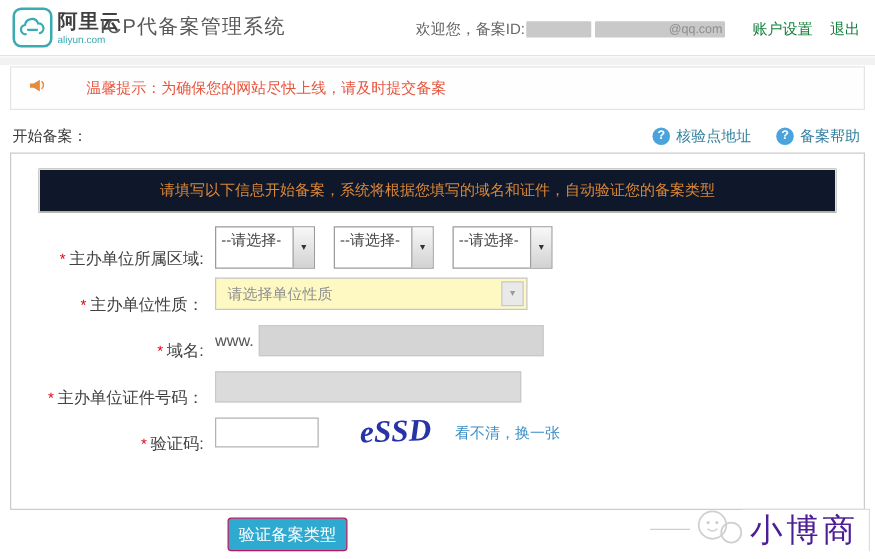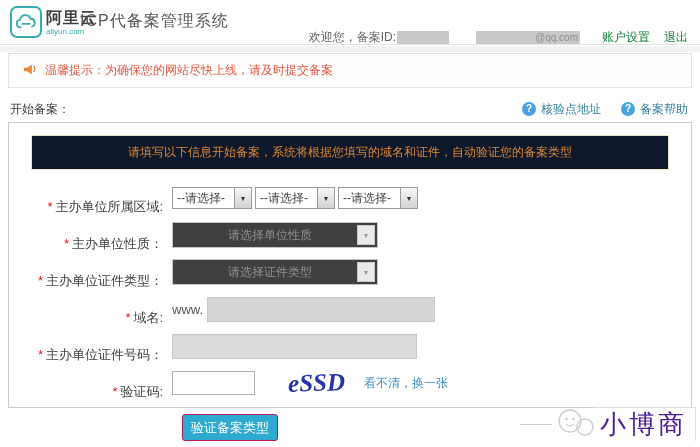--- a/index.html
+++ b/index.html
@@ -10,55 +10,55 @@
   }
   
   .header { position:absolute; top:0; left:0; right:0; height:45px; background:#fff; border-bottom:1px solid #e2e2e2; }
   .logo { position:absolute; left:10px; top:6px; display:flex; align-items:center; cursor:pointer; }
   .logo-icon { width:32px; height:32px; border:2px solid #3aabb0; border-radius:7px; background:#fdffff;
                display:flex; align-items:center; justify-content:center; }
   .logo-text { margin-left:4px; display:flex; flex-direction:column; }
   .brand { font-size:16px; font-weight:bold; color:#3f3f3f; line-height:18px; letter-spacing:1px; }
   .brand-domain { font-size:8px; color:#3aabb0; line-height:9px; }
   .app-title { position:absolute; left:80px; top:11px; font-size:16px; color:#575757; letter-spacing:1px; }
-  .header-right { position:absolute; right:12px; top:29px; display:flex; align-items:center; font-size:12px; color:#666; }
-  .masked { background:#c9c9c9; height:13px; border-radius:1px; display:inline-block;margin-left:24px; }
+  .header-right { position:absolute; right:12px; top:15px; display:flex; align-items:center; font-size:12px; color:#666; }
+  .masked { background:#c9c9c9; height:13px; border-radius:1px; display:inline-block; }
   .masked-id { width:52px; margin:0 3px 0 1px; }
   .masked-email { width:104px; margin-right:8px; overflow:hidden; }
   .masked-email i { display:block; font-style:normal; font-size:10px; color:#8e8e8e; line-height:13px; text-align:right; padding-right:2px; }
   .hlink { color:#15803d; margin-left:14px; cursor:pointer; text-decoration:none; }
   
   .gap-strip { position:absolute; top:46px; left:0; right:0; height:6px; background:#f2f2f2; }
   
   .notice-bar { position:absolute; top:53px; left:8px; right:8px; height:35px; background:#fefefe;
-                border:1px solid #e5e5e5; display:flex; align-items:center; padding-left:14px; }
+                border:1px solid #e5e5e5; display:flex; align-items:center; padding-left:14px;gap:24px; }
   .notice-text { font-size:12px; color:#e8553f; margin-left:7px; }
   
   .heading-row { position:absolute; top:98px; left:10px; right:12px; height:22px;
                  display:flex; align-items:center; justify-content:space-between; }
   .page-heading { font-size:12px; color:#3c3c3c; }
   .heading-links { display:flex; align-items:center; }
   .plink { display:flex; align-items:center; margin-left:20px; font-size:12px; color:#33809f; cursor:pointer; }
   .qicon { width:14px; height:14px; border-radius:50%; background:#4aa3dc; color:#fff; font-size:10px;
            font-weight:bold; text-align:center; line-height:14px; margin-right:5px; }
   
   .form-box { position:absolute; top:122px; left:8px; right:8px; height:286px; background:#fff; border:1px solid #cccccc; }
   .form-tip { margin:12px 22px 0; height:35px; background:#0f172a; border:1px solid #e9e3c2; color:#dc8836;
               font-size:12px; display:flex; align-items:center; justify-content:center; }
   .rows { margin-top:15px; }
   .row { display:flex; align-items:center; height:26px; margin-bottom:11px; }
   .flabel { width:163px; text-align:right; padding-right:9px; font-size:13px; color:#404040; white-space:nowrap;margin-top:18px; }
   .req { color:#e60012; margin-right:3px; font-size:12px; }
   
-  .sel-sm { width:80px; height:22px; border:1px solid #9b9b9b; background:#fff; display:flex; margin-right:3px; cursor:pointer; }
+  .sel-sm { width:80px; height:34px; border:1px solid #9b9b9b; background:#fff; display:flex; margin-right:15px; cursor:pointer; }
   .sel-sm .txt { flex:1; font-size:12px; color:#444; line-height:20px; padding-left:4px; white-space:nowrap; overflow:hidden; }
   .sel-sm .btn { width:17px; border-left:1px solid #9b9b9b; background:linear-gradient(#f8f8f8,#d2d2d2);
                  display:flex; align-items:center; justify-content:center; font-size:7px; color:#333; }
   
-  .sel-lg { width:206px; height:26px; background:#404040; border:1px solid #c6c6c6; display:flex;padding-left:46px; }
+  .sel-lg { width:250px; height:26px; background:#fef9c3; border:1px solid #c6c6c6; display:flex; }
   .sel-lg .txt { flex:1; font-size:12px; color:#8f8f8f; line-height:24px; padding-left:9px; }
   .sel-lg .btn { width:18px; height:20px; margin:2px 2px 0 0; background:#e9e9e9; border:1px solid #c9c9c9;
                  color:#9a9a9a; font-size:7px; display:flex; align-items:center; justify-content:center; }
   
   .input-disabled { width:245px; height:25px; background:#dbdbdb; border:1px solid #c9c9c9; }
   .domain-prefix { font-size:13px; color:#555; margin-right:4px; }
   .input-domain { width:228px; height:25px; background:#d5d5d5; border:1px solid #c9c9c9; }
   .input-captcha { width:83px; height:24px; border:1px solid #b3b3b3; font-size:13px; padding:0 4px;
                    font-family:"Liberation Sans",sans-serif; }
   .captcha-img { margin-left:33px; font-family:"Liberation Serif", serif; font-style:italic; font-weight:bold;
@@ -153,29 +153,20 @@
     <div class="row">
       <div class="flabel">
         <span class="req">*</span><span>主办单位性质：</span>
       </div>
       <div class="sel-lg">
         <span class="txt">请选择单位性质</span>
         <span class="btn">▼</span>
       </div>
     </div>
 
-    <div class="row">
-      <div class="flabel">
-        <span class="req">*</span><span>主办单位证件类型：</span>
-      </div>
-      <div class="sel-lg">
-        <span class="txt">请选择证件类型</span>
-        <span class="btn">▼</span>
-      </div>
-    </div>
 
     <div class="row">
       <div class="flabel">
         <span class="req">*</span><span>域名:</span>
       </div>
       <span class="domain-prefix">www.</span>
       <div class="input-domain"></div>
     </div>
 
     <div class="row">

